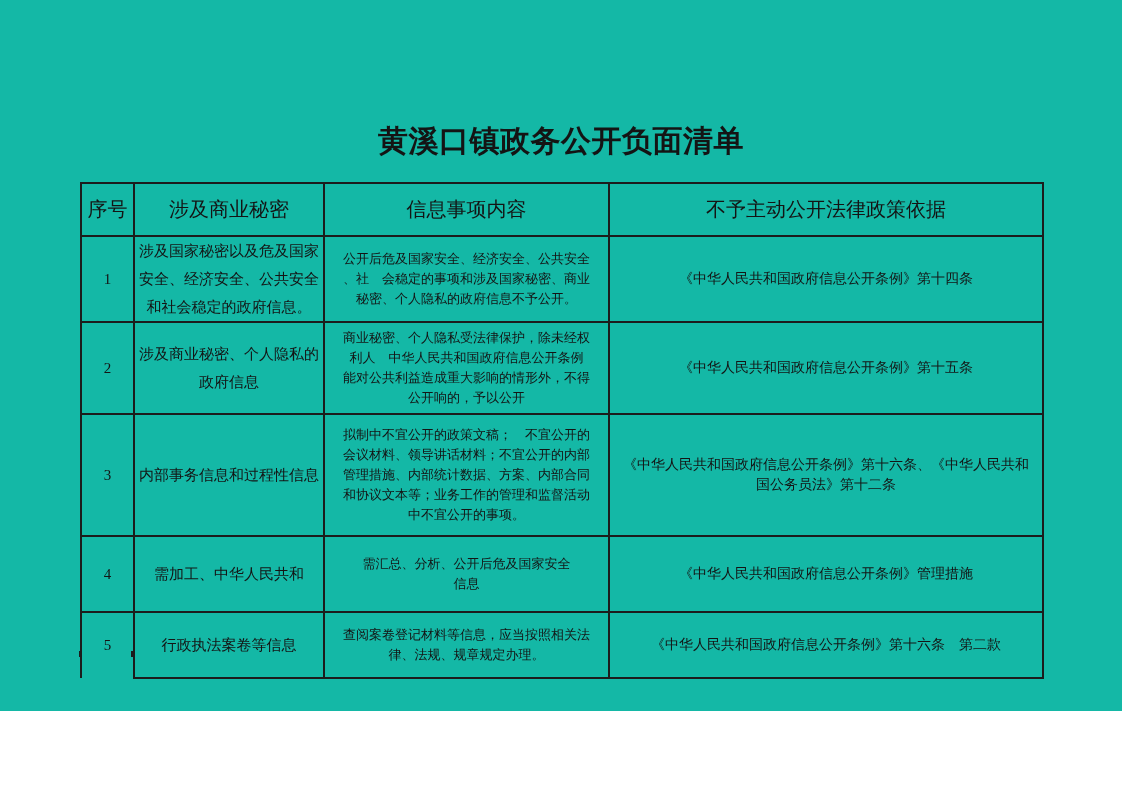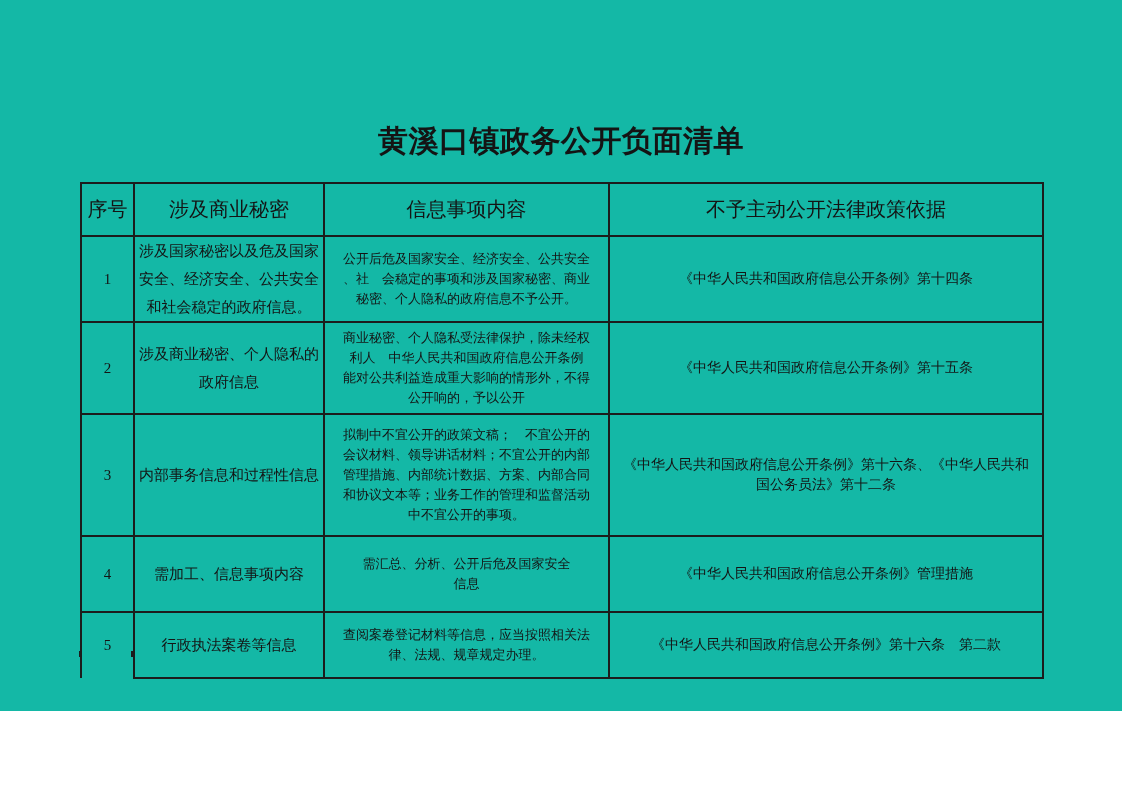--- a/index.html
+++ b/index.html
@@ -114,21 +114,21 @@
           <td class="c-content">拟制中不宜公开的政策文稿；　不宜公开的
 会议材料、领导讲话材料；不宜公开的内部
 管理措施、内部统计数据、方案、内部合同
 和协议文本等；业务工作的管理和监督活动
 中不宜公开的事项。</td>
           <td class="c-basis">《中华人民共和国政府信息公开条例》第十六条、《中华人民共和
 国公务员法》第十二条</td>
         </tr>
         <tr class="r4">
           <td class="c-no">4</td>
-          <td class="c-cat">需加工、信息事项内容</td>
+          <td class="c-cat">需加工、中华人民共和</td>
           <td class="c-content">需汇总、分析、公开后危及国家安全
 信息</td>
           <td class="c-basis">《中华人民共和国政府信息公开条例》管理措施</td>
         </tr>
         <tr class="r5">
           <td class="c-no open-bottom">5</td>
           <td class="c-cat">行政执法案卷等信息</td>
           <td class="c-content">查阅案卷登记材料等信息，应当按照相关法
 律、法规、规章规定办理。</td>
           <td class="c-basis">《中华人民共和国政府信息公开条例》第十六条　第二款</td>

